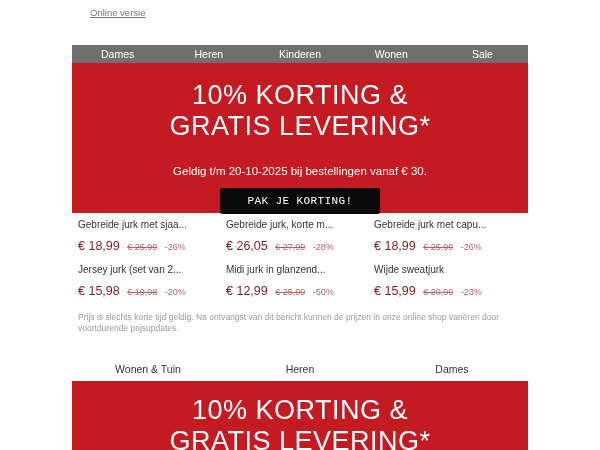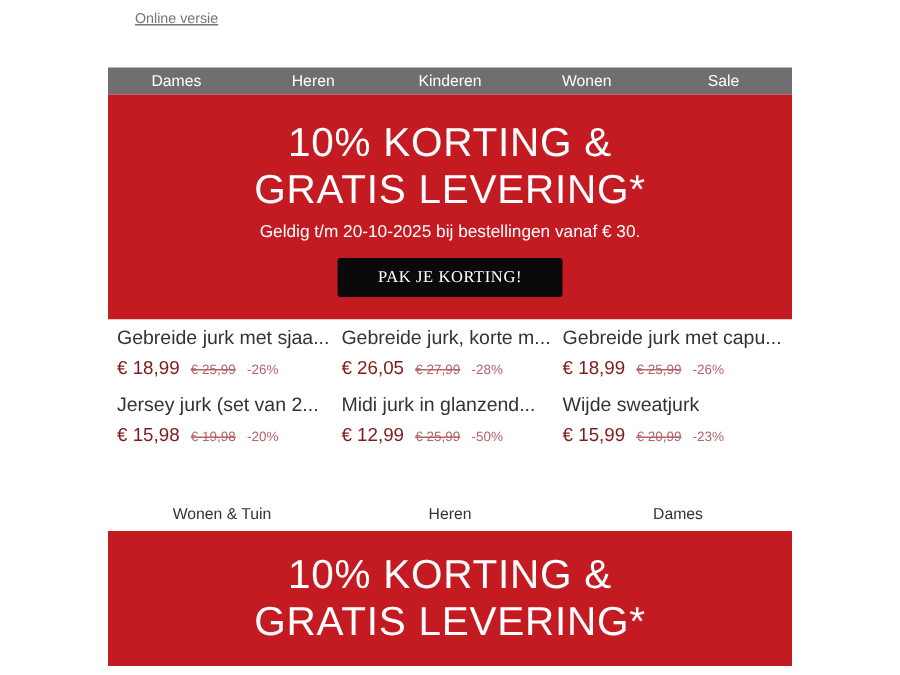--- a/index.html
+++ b/index.html
@@ -19,33 +19,33 @@
   }
   .nav-primary .nav-item {
     flex:1; text-align:center; color:#ffffff; font-size:10.5px; cursor:pointer;
   }
   .banner {
     background:#c41b22; text-align:center; color:#ffffff;
   }
   .banner-top { height:150px; padding-top:17px; }
   .banner-bottom { height:90px; padding-top:14px; }
   .banner-heading { font-size:27px; font-weight:400; line-height:31px; letter-spacing:0.5px; }
-  .banner-subline { margin-top:7px; font-size:11.5px; }
+  .banner-subline { margin-top:23px; font-size:11.5px; }
   .banner-cta {
     display:inline-block; margin-top:11px; background:#0a0a0a; color:#ffffff;
     font-size:11px; letter-spacing:0.4px; padding:7px 27px; border-radius:2px;
-    border:none; cursor:pointer; font-family:Liberation Serif, serif;
+    border:none; cursor:pointer; font-family:Liberation Mono, monospace;
   }
   .products {
     display:grid; grid-template-columns:repeat(3,1fr);
     padding:1px 6px 4px; background:#ffffff;
   }
   .product-cell { padding:3px 8px 5px 0; cursor:pointer; }
   .product-title {
-    font-size:13px; color:#333333; line-height:15px;
+    font-size:10px; color:#333333; line-height:15px;
     white-space:nowrap; overflow:hidden;
   }
   .product-price-row { margin-top:4px; white-space:nowrap; }
   .product-price { font-size:12.5px; color:#7f1d1d; }
   .product-old-price {
     font-size:9px; color:#b4636b; text-decoration:line-through; margin-left:3px;
   }
   .product-discount { font-size:9px; color:#b4636b; margin-left:3px;text-align:right; }
   .disclaimer {
     padding:4px 10px 0 6px; font-size:8.5px; color:#9a9a9a; line-height:1.35;
@@ -125,20 +125,21 @@
       <div class="product-cell">
         <div class="product-title">Wijde sweatjurk</div>
         <div class="product-price-row">
           <span class="product-price">€ 15,99</span>
           <span class="product-old-price">€ 20,99</span>
           <span class="product-discount">-23%</span>
         </div>
       </div>
     </div>
 
+    <div class="disclaimer">Prijs is slechts korte tijd geldig. Na ontvangst van dit bericht kunnen de prijzen in onze online shop variëren door voortdurende prijsupdates.</div>
 
     <div class="nav-secondary">
       <div class="nav-item">Wonen &amp; Tuin</div>
       <div class="nav-item">Heren</div>
       <div class="nav-item">Dames</div>
     </div>
 
     <div class="spacer-small"></div>
 
     <div class="banner banner-bottom">

